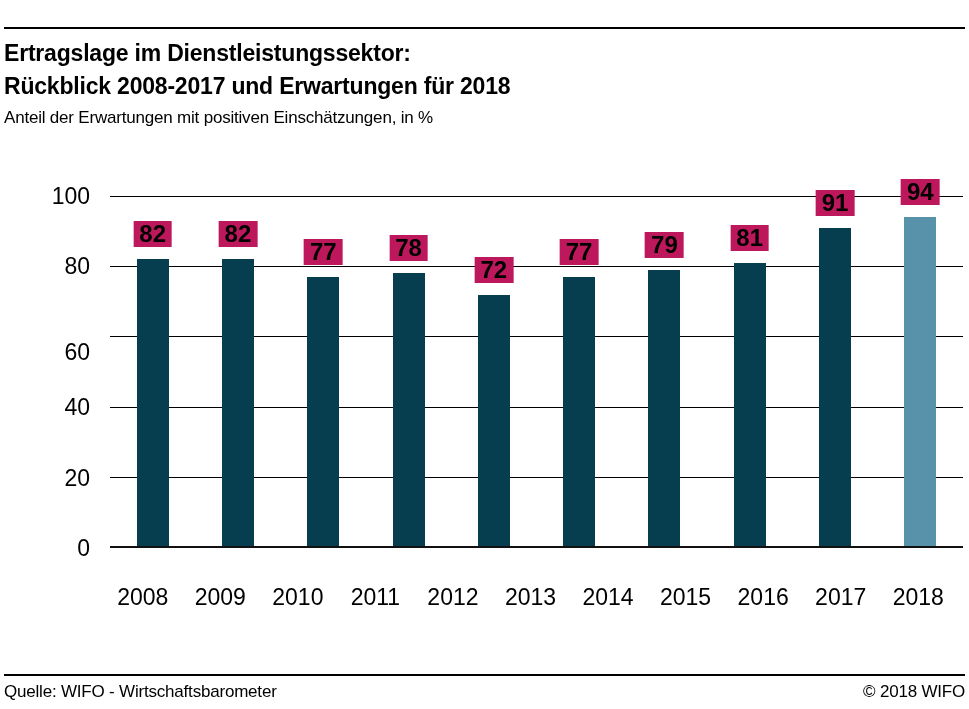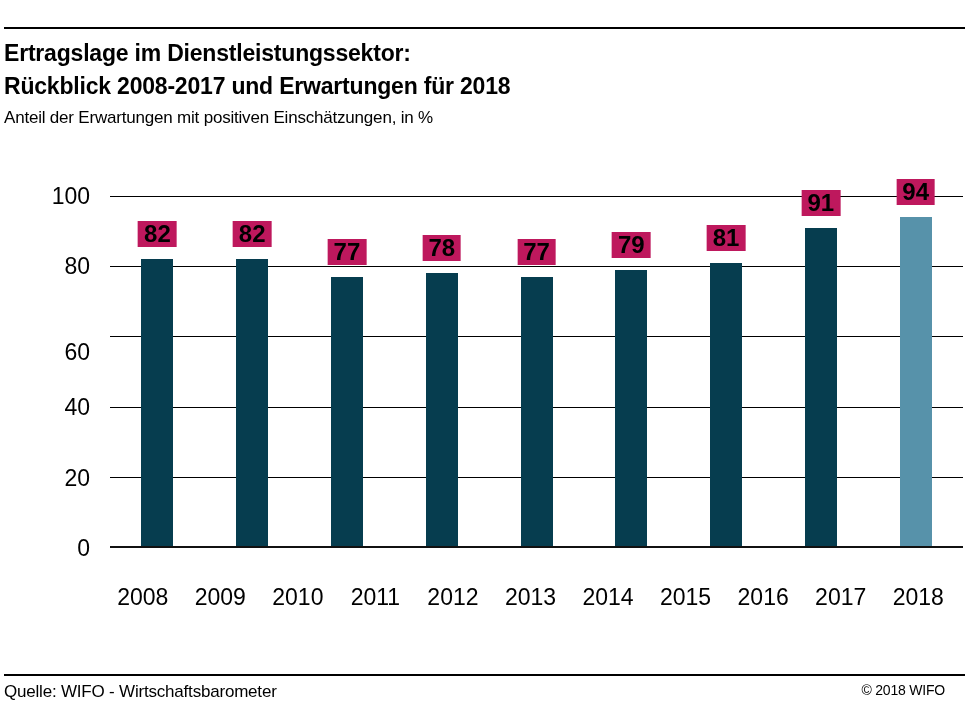--- a/index.html
+++ b/index.html
@@ -121,23 +121,23 @@
   .footer-left {
     position: absolute;
     left: 4px;
     top: 682px;
     font-size: 17px;
     letter-spacing: -0.2px;
     white-space: nowrap;
   }
   .footer-right {
     position: absolute;
-    right: 24px;
+    right: 4px;
     top: 682px;
-    font-size: 14px;
+    font-size: 17px;
     letter-spacing: -0.2px;
     white-space: nowrap;
   }
 </style>
 </head>
 <body>
 
 <div class="page">
 
   <div class="rule rule-top"></div>
@@ -162,20 +162,24 @@
           <div class="bar" style="height: 288.64px; background: rgb(6, 61, 79);"></div>
           <div class="bar-value" style="bottom: 300.64px;">82</div>
         </div>
         <div class="slot">
           <div class="bar" style="height: 271.04px; background: rgb(6, 61, 79);"></div>
           <div class="bar-value" style="bottom: 283.04px;">77</div>
         </div>
         <div class="slot">
           <div class="bar" style="height: 274.56px; background: rgb(6, 61, 79);"></div>
           <div class="bar-value" style="bottom: 286.56px;">78</div>
+        </div>
+        <div class="slot">
+          <div class="bar" style="height: 253.44px; background: rgb(6, 61, 79);"></div>
+          <div class="bar-value" style="bottom: 265.44px;">72</div>
         </div>
         <div class="slot">
           <div class="bar" style="height: 271.04px; background: rgb(6, 61, 79);"></div>
           <div class="bar-value" style="bottom: 283.04px;">77</div>
         </div>
         <div class="slot">
           <div class="bar" style="height: 278.08px; background: rgb(6, 61, 79);"></div>
           <div class="bar-value" style="bottom: 290.08px;">79</div>
         </div>
         <div class="slot">

